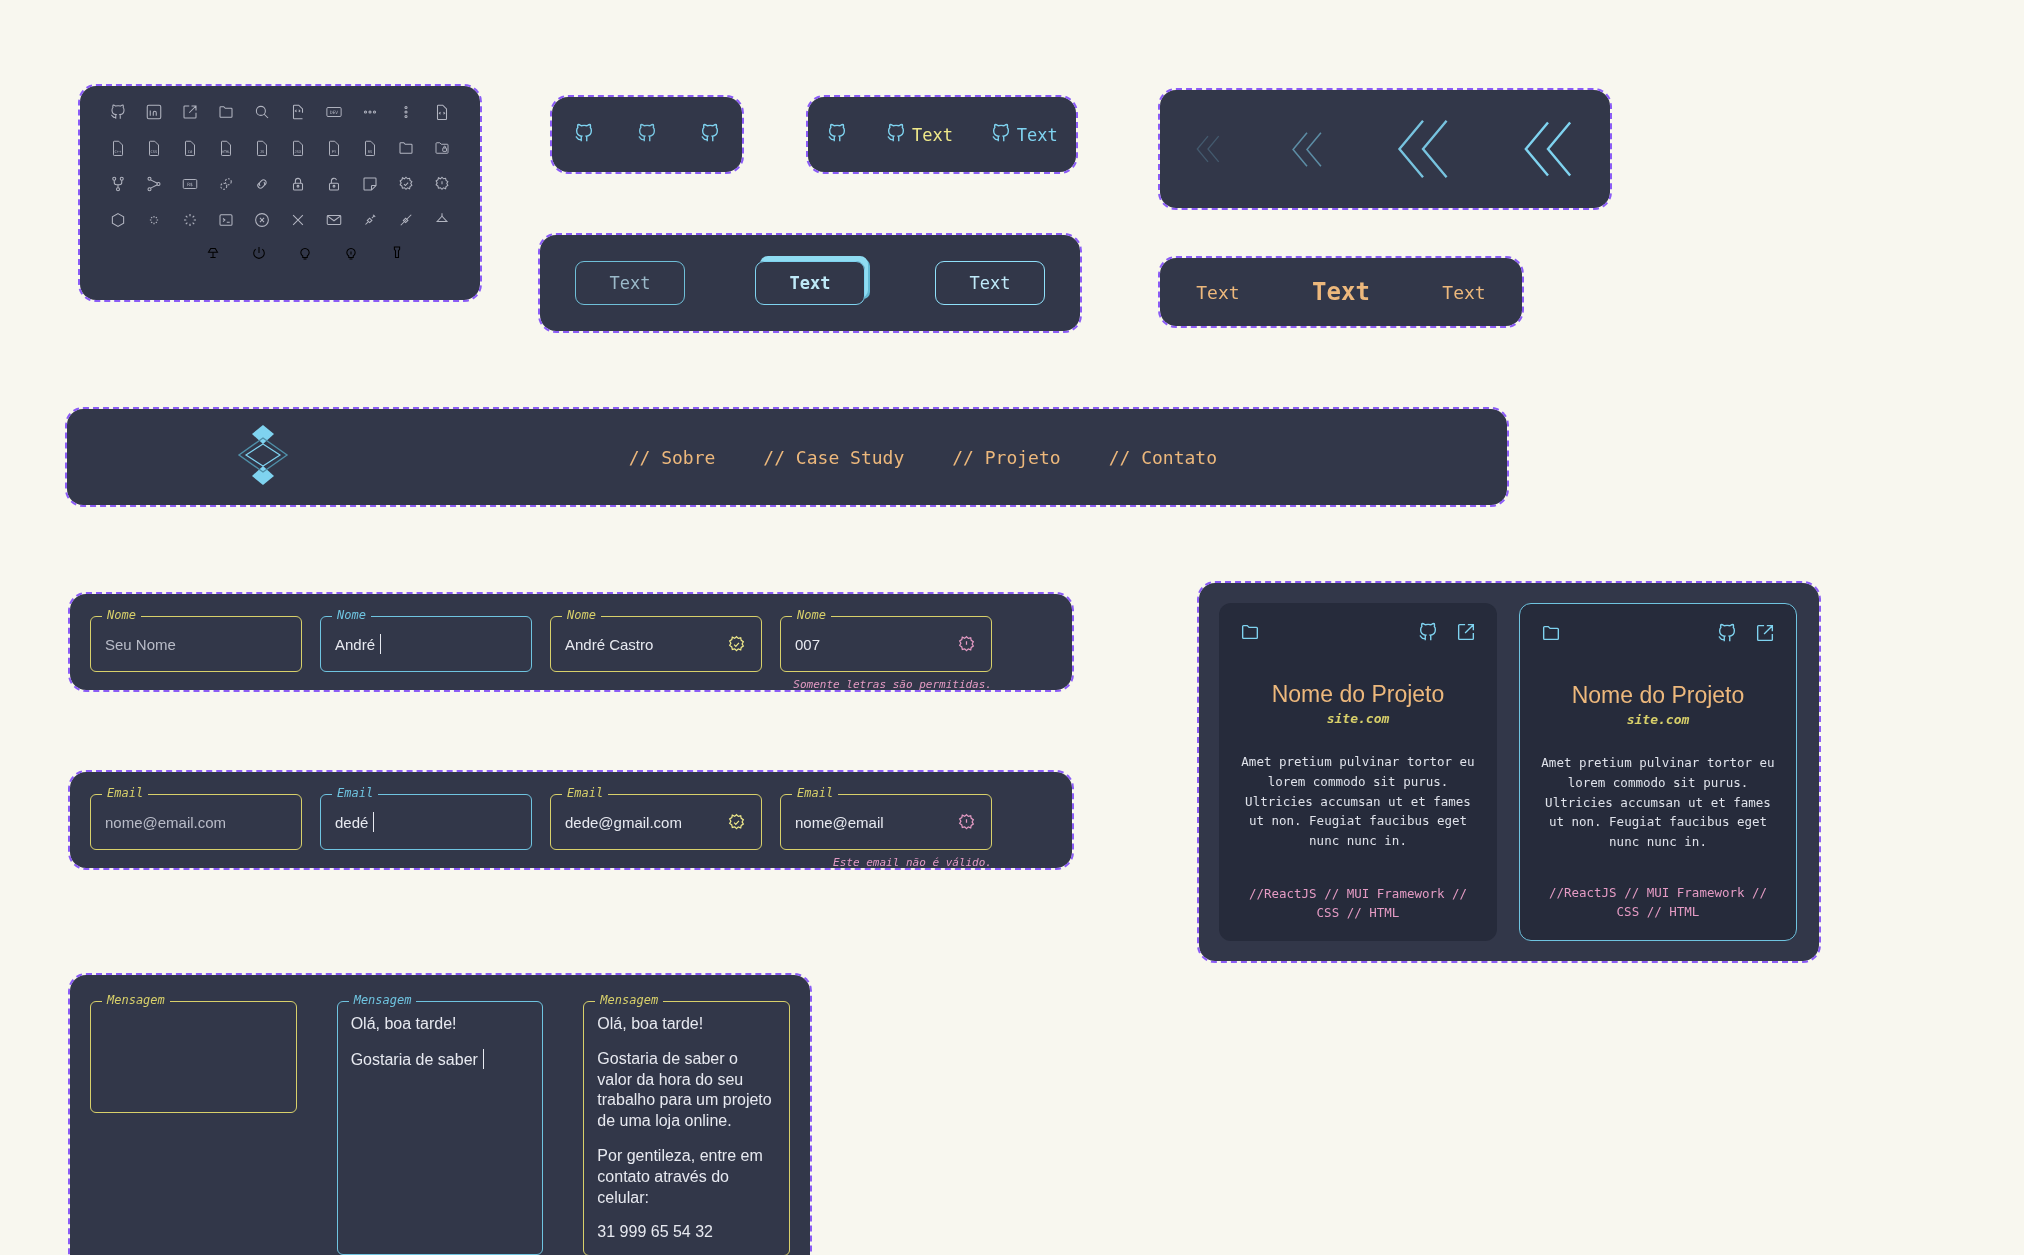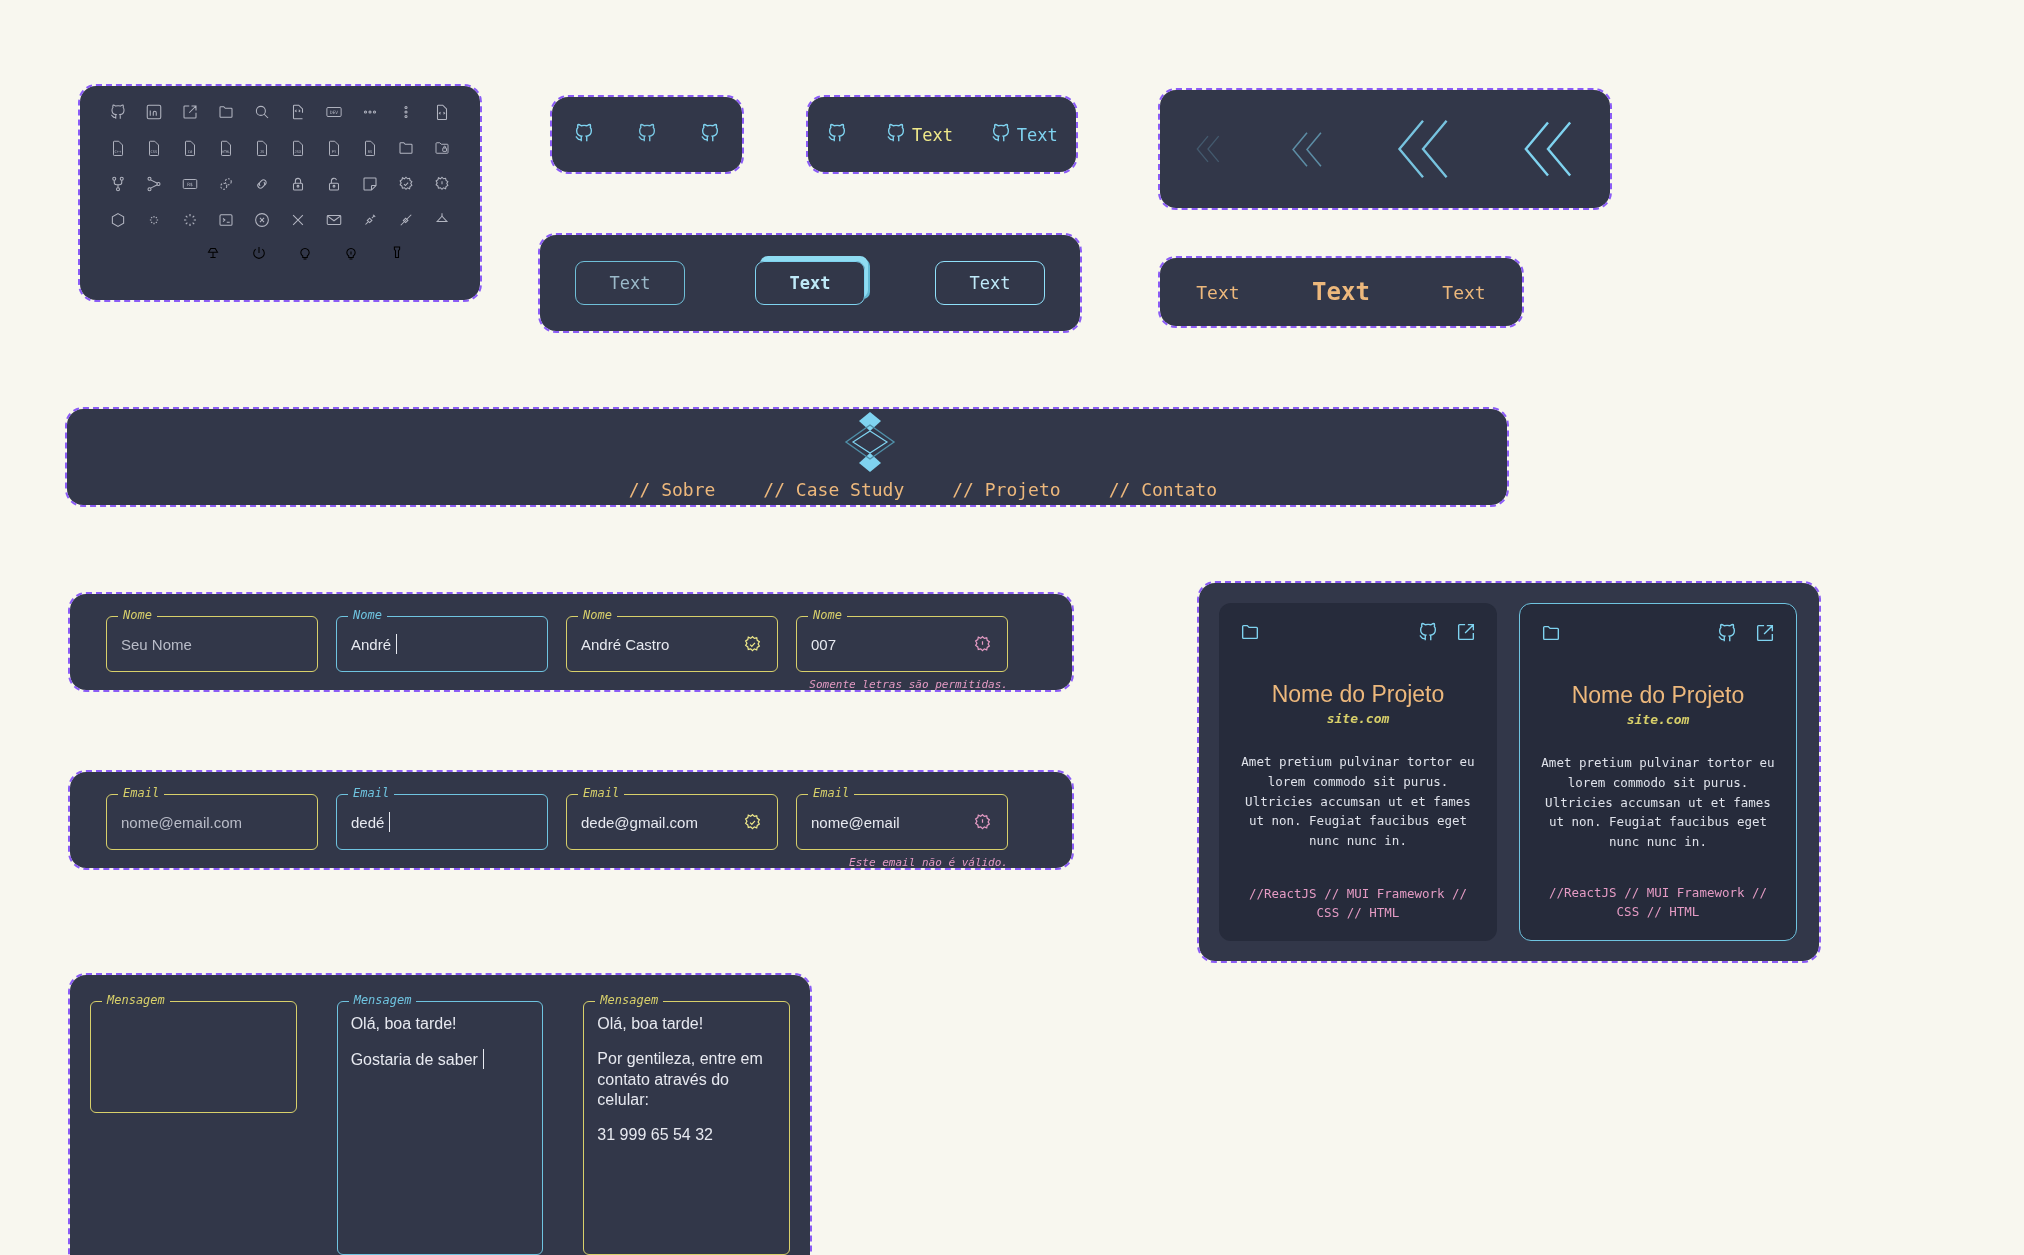--- a/index.html
+++ b/index.html
@@ -59,27 +59,27 @@
   .chev.s2 { opacity: .55; }
   .chev.s3 { opacity: .9; }
   .chev.s4 { opacity: 1; }
 
   
   #text-links { left: 1160px; top: 258px; width: 362px; height: 68px; display: flex; align-items: center; justify-content: space-around; }
   .tlink { font-family: "DejaVu Sans Mono", monospace; color: #edb87c; font-size: 18px; background: none; border: none; cursor: pointer; }
   .tlink.big { font-size: 24px; font-weight: bold; }
 
   
-  #navbar { left: 67px; top: 409px; width: 1440px; height: 96px; display: flex; align-items: center; flex-direction: column; }
+  #navbar { left: 67px; top: 409px; width: 1440px; height: 96px; display: flex; align-items: center; }
   #navbar .logo { margin-left: 165px; }
   #navbar .navlinks { margin-left: auto; margin-right: 290px; display: flex; gap: 48px; }
   .navlink { font-family: "DejaVu Sans Mono", monospace; color: #edb87c; font-size: 18px; background: none; border: none; cursor: pointer; white-space: pre; }
 
   
-  .fieldpanel { display: flex; align-items: flex-start; padding: 22px 36px; gap: 18px; }
+  .fieldpanel { display: flex; align-items: flex-start; padding: 22px 20px; gap: 18px; }
   #name-fields  { left: 70px; top: 594px; width: 1002px; height: 96px; }
   #email-fields { left: 70px; top: 772px; width: 1002px; height: 96px; }
 
   .fwrap { position: relative; width: 212px; }
   .fbox {
     position: relative;
     height: 56px;
     border-radius: 6px;
     display: flex; align-items: center;
     padding: 0 14px;
@@ -617,20 +617,21 @@
       <div class="mbox cyan tall" style="min-height:254px">
         <span class="flabel cyan">Mensagem</span>
         <div class="mline">Olá, boa tarde!</div>
         <div class="mline"><span>Gostaria de saber</span><span class="caret"></span></div>
       </div>
     </div>
     <div class="mwrap">
       <div class="mbox yellow tall" style="min-height:254px">
         <span class="flabel yellow">Mensagem</span>
         <div class="mline">Olá, boa tarde!</div>
+        <div class="mline">Gostaria de saber o valor da hora do seu trabalho para um projeto de uma loja online.</div>
         <div class="mline">Por gentileza, entre em contato através do celular:</div>
         <div class="mline">31 999 65 54 32</div>
       </div>
     </div>
   </div>
 
   <div class="panel" id="cards-panel">
     <div class="pcard">
       <div class="pcard-top">
         <span><svg viewBox="0 0 24 24" fill="none" stroke="currentColor" stroke-width="1.5">

